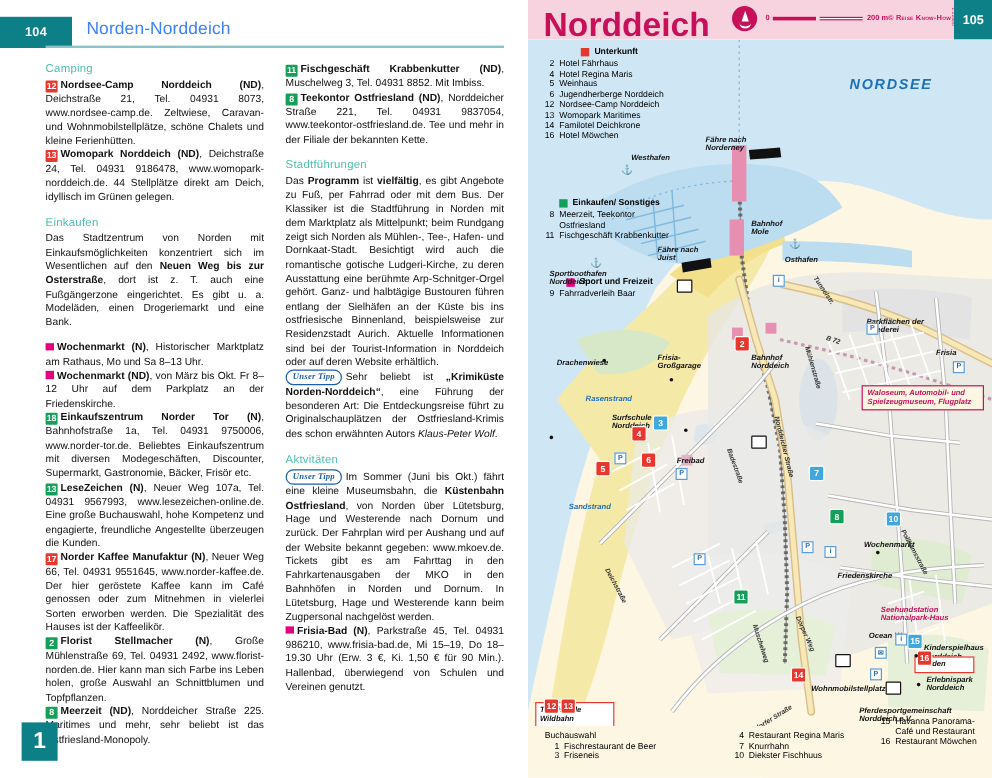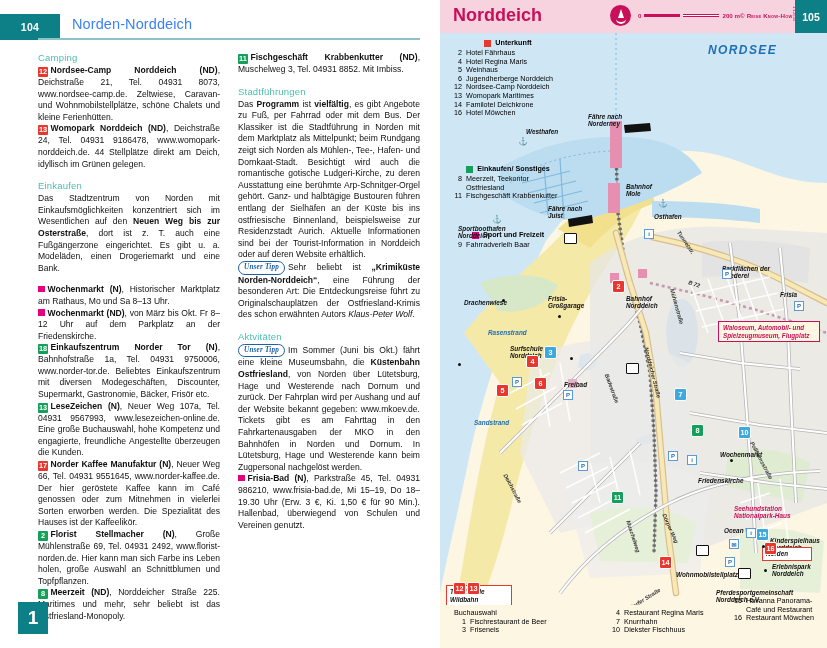--- a/index.html
+++ b/index.html
@@ -46,21 +46,21 @@
   .tipp{display:inline-block;border:1px solid #1c5fa8;border-radius:9px;padding:0 5px;
         color:#1c5fa8;font-size:7.2px;font-style:italic;font-weight:bold;
         letter-spacing:.2px;margin-right:3px;vertical-align:1px;font-family:"Liberation Serif",serif;}
 
   .tab{position:absolute;left:18px;top:602px;width:30px;height:32px;background:#0d7f87;}
   .tab span{color:#fff;font-size:19px;font-weight:bold;display:flex;align-items:center;justify-content:center;height:100%;}
 
   
   .rightpage{position:relative;width:387px;height:648px;flex:0 0 387px;background:#fdf6e3;overflow:hidden;}
   .maptop{position:absolute;left:0;top:0;width:387px;height:33px;background:#f7d3df;}
-  .maptitle{position:absolute;left:13px;top:5px;font-size:18px;font-weight:bold;color:#c8105a;letter-spacing:0px;}
+  .maptitle{position:absolute;left:13px;top:5px;font-size:28px;font-weight:bold;color:#c8105a;letter-spacing:0px;}
   .compass{position:absolute;left:170px;top:5px;width:21px;height:21px;border-radius:50%;background:#c8105a;}
   .compass:after{content:"";position:absolute;left:7.5px;top:4px;width:0;height:0;
      border-left:3px solid transparent;border-right:3px solid transparent;border-bottom:9px solid #fff;}
   .compass:before{content:"";position:absolute;left:5.5px;top:13px;width:10px;height:4px;border-bottom:2px solid #fff;border-radius:0 0 6px 6px;}
   .scalewrap{position:absolute;left:198px;top:12px;display:flex;align-items:center;gap:3px;font-size:6.2px;color:#c8105a;font-weight:bold;}
   .scalebar{width:36px;height:3.2px;background:#c8105a;}
   .scaleline{width:36px;height:3.2px;background:#fff;border-top:1px solid #c8105a;border-bottom:1px solid #c8105a;box-sizing:border-box;}
   .copyr{position:absolute;left:300px;top:12px;font-size:6.2px;color:#c8105a;font-weight:bold;font-variant:small-caps;letter-spacing:.2px;}
   .vertcode{position:absolute;left:352px;top:6px;font-size:4.1px;color:#c8105a;
      writing-mode:vertical-rl;line-height:5px;letter-spacing:.1px;}
@@ -77,21 +77,21 @@
   .lg-row{display:flex;gap:4px;}
   .lg-n{width:12px;text-align:right;flex:0 0 12px;}
   .lg-l{flex:1;}
 
   
   .ml{position:absolute;font-size:6.4px;font-style:italic;font-weight:bold;line-height:7.4px;}
   .ml.blue{color:#1f6fb4;}
   .ml.black{color:#111;}
   .ml.pink{color:#c8105a;}
   .ml.street{color:#333;font-size:5.6px;font-weight:bold;font-style:italic;}
-  .ml.sea{color:#1f6fb4;font-size:12px;font-style:italic;font-weight:bold;letter-spacing:1.4px;}
+  .ml.sea{color:#1f6fb4;font-size:12px;font-style:italic;font-weight:bold;letter-spacing:1.4px;margin-top:20px;}
 
   
   .pin{position:absolute;width:11px;height:11px;border-radius:2px;color:#fff;font-size:7.2px;
        font-weight:bold;display:flex;align-items:center;justify-content:center;border:1px solid #fff;}
   .pin.red{background:#e8372f;}
   .pin.green{background:#14a05a;}
   .pin.blue{background:#3fa9dd;}
   
   .poi{position:absolute;width:8px;height:8px;background:#fff;border:1px solid #5b9bd5;
        display:flex;align-items:center;justify-content:center;font-size:6px;color:#2b6cb0;font-weight:bold;}
@@ -162,20 +162,23 @@
         </p>
         <p class="tx">
           <span class="mk green">8</span><b>Meerzeit (ND)</b><span>, Norddeicher Straße 225. Maritimes und mehr, sehr beliebt ist das Ostfriesland-Monopoly.</span>
         </p>
       </div>
 
       <div class="col right">
 
         <p class="tx">
           <span class="mk green">11</span><b>Fischgeschäft Krabbenkutter (ND)</b><span>, Muschelweg 3, Tel. 04931 8852. Mit Imbiss.</span>
+        </p>
+        <p class="tx">
+          <span class="mk green">8</span><b>Teekontor Ostfriesland (ND)</b><span>, Norddeicher Straße 221, Tel. 04931 9837054, www.teekontor-ostfriesland.de. Tee und mehr in der Filiale der bekannten Kette.</span>
         </p>
 
         <div class="gap"></div>
         <div class="sechead">Stadtführungen</div>
 
         <p class="tx">
           <span>Das </span><b>Programm</b><span> ist </span><b>vielfältig</b><span>, es gibt Angebote zu Fuß, per Fahrrad oder mit dem Bus. Der Klassiker ist die Stadtführung in Norden mit dem Marktplatz als Mittelpunkt; beim Rundgang zeigt sich Norden als Mühlen-, Tee-, Hafen- und Dornkaat-Stadt. Besichtigt wird auch die romantische gotische Ludgeri-Kirche, zu deren Ausstattung eine berühmte Arp-Schnitger-Orgel gehört. Ganz- und halbtägige Bustouren führen entlang der Sielhäfen an der Küste bis ins ostfriesische Binnenland, beispielsweise zur Residenzstadt Aurich. Aktuelle Informationen sind bei der Tourist-Information in Norddeich oder auf deren Website erhältlich.</span>
         </p>
 
         <p class="tx">

